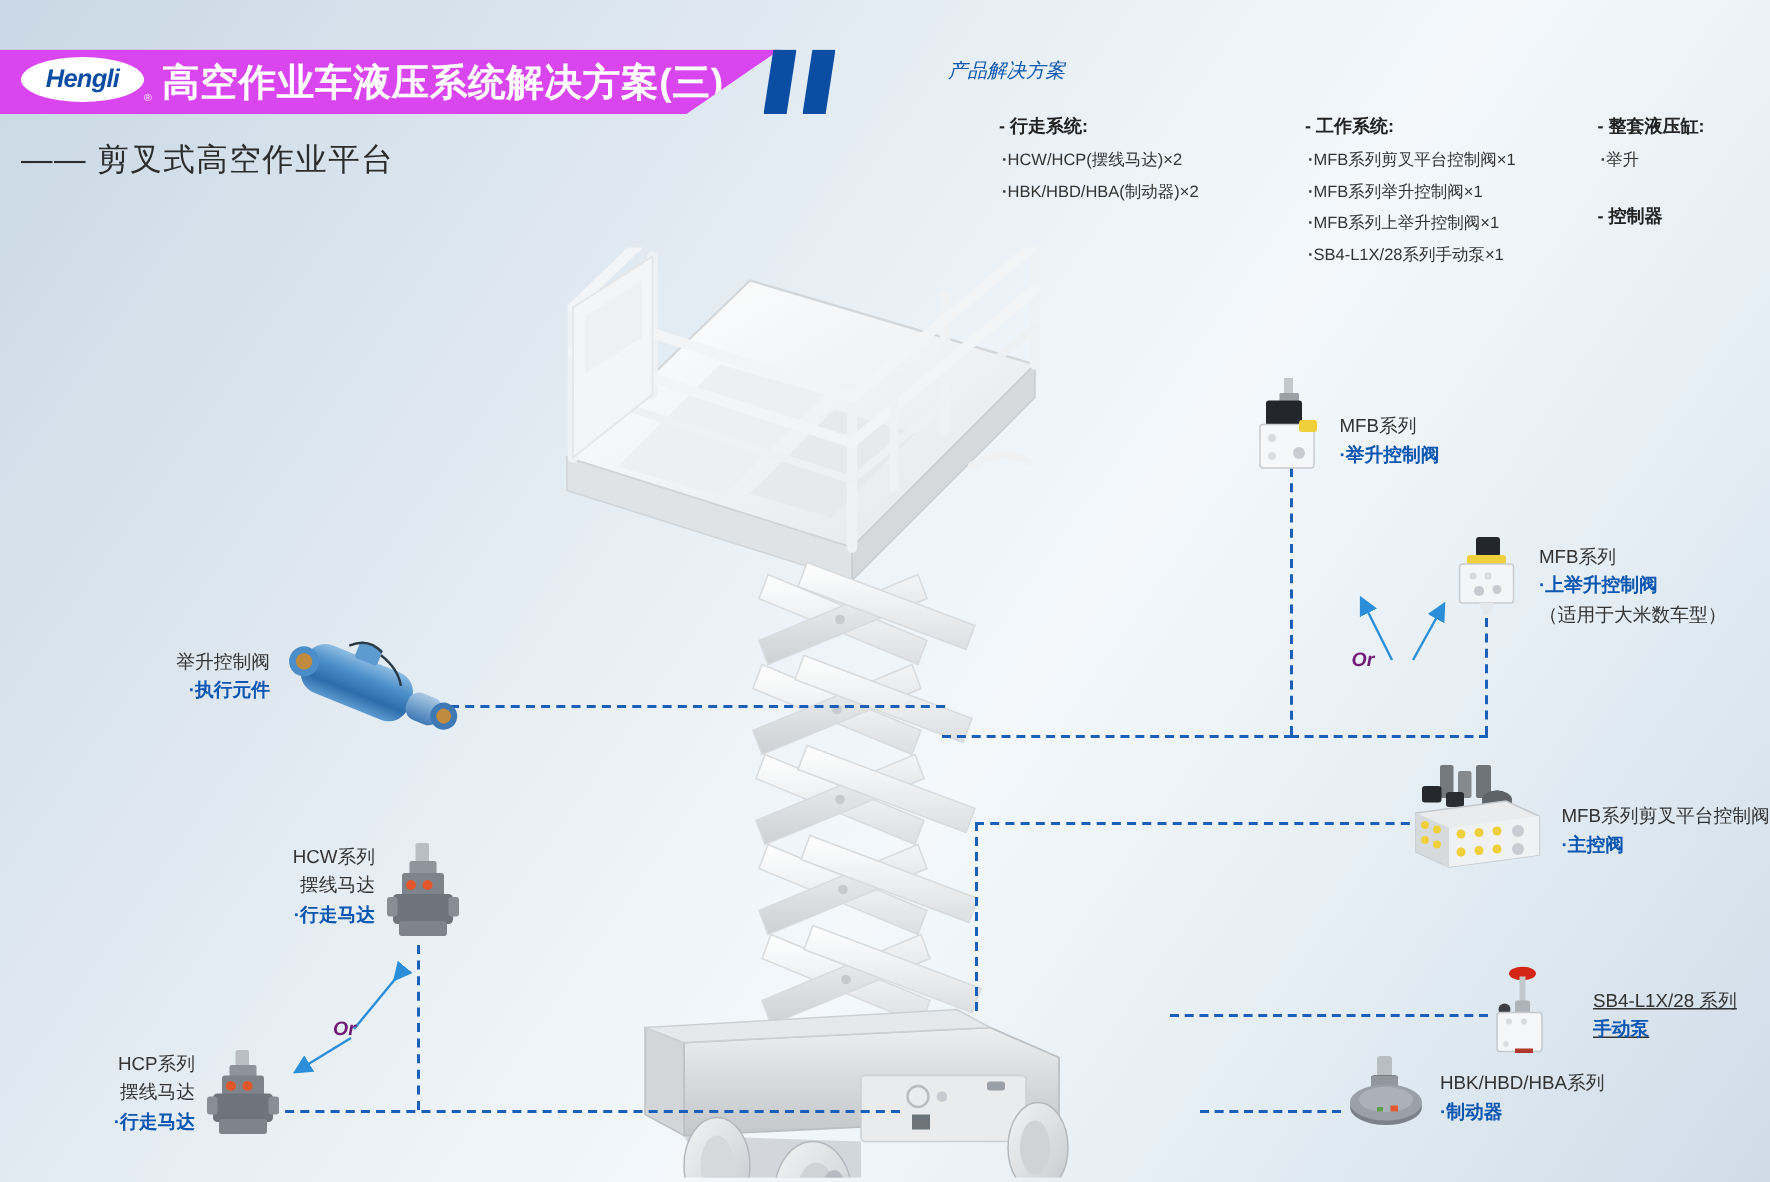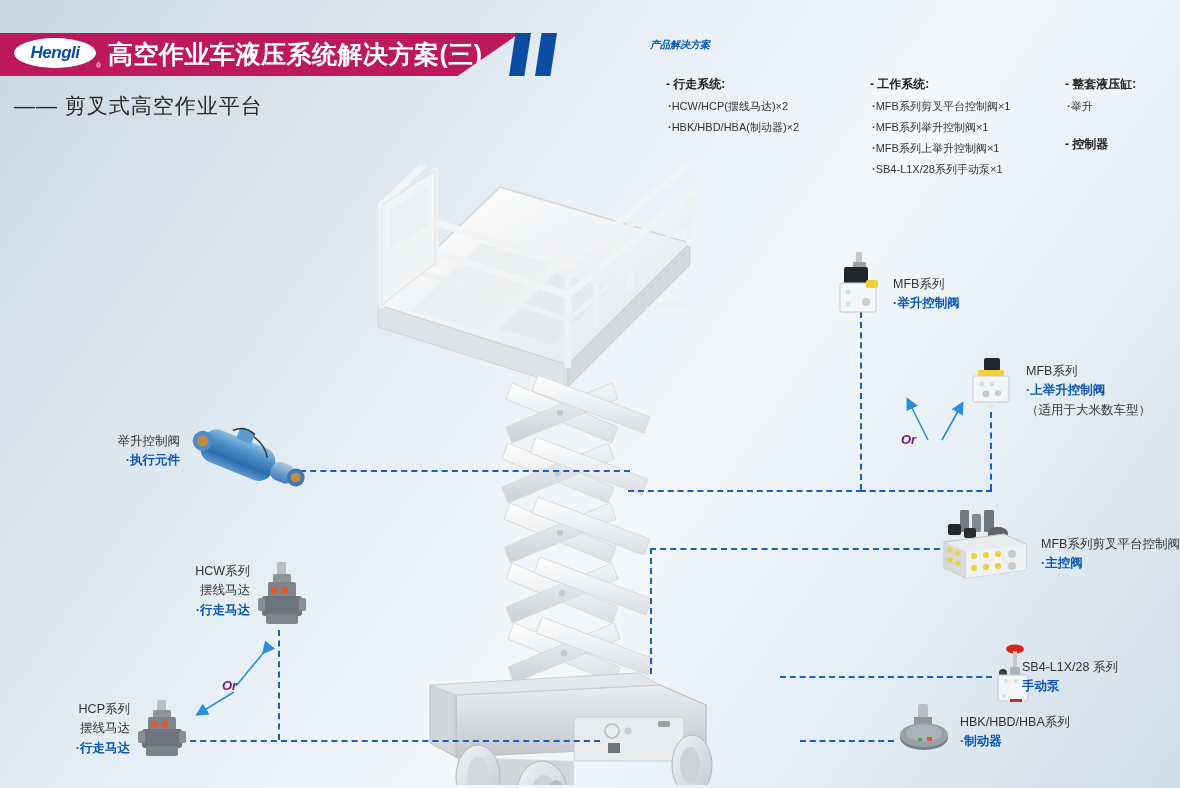--- a/index.html
+++ b/index.html
@@ -7,21 +7,21 @@
     width: 1180px; height: 788px;
     font-family: "Liberation Sans", "DejaVu Sans", sans-serif;
     overflow: hidden; position: relative;
     background: linear-gradient(125deg, #c9d8e4 0%, #d7e2ec 18%, #e9f0f6 42%, #f4f8fb 58%, #e4edf4 78%, #cfdce8 100%);
   }
   #stage { position: absolute; inset: 0; }
 
   
   .banner {
     position: absolute; left: 0; top: 33px; width: 520px; height: 43px;
-    background: #be185d;
+    background: #d946ef;
     clip-path: polygon(0 0, 100% 0, 88% 100%, 0 100%);
     display: flex; align-items: center;
   }
   .banner-title {
     color: #fff; font-size: 25px; font-weight: bold; letter-spacing: .5px;
     margin-left: 108px; white-space: nowrap;
   }
   .logo-ellipse {
     position: absolute; left: 14px; top: 38px;
     width: 82px; height: 30px; border-radius: 50%;
@@ -40,22 +40,22 @@
   }
   .stripe.s1 { left: 509px; }
   .stripe.s2 { left: 535px; }
   .subtitle {
     position: absolute; left: 14px; top: 92px;
     font-size: 21px; color: #2b2b2b; letter-spacing: 1px; white-space: nowrap;
   }
 
   
   .ps-title {
-    position: absolute; left: 650px; top: 38px;
-    font-size: 10px; font-weight: bold; color: #0b56b0; font-style: italic;
+    position: absolute; left: 632px; top: 38px;
+    font-size: 13px; font-weight: normal; color: #0b56b0; font-style: italic;
   }
   .ps-col { position: absolute; font-size: 11px; color: #333; }
   .ps-col .hd { font-weight: bold; font-size: 12px; color: #222; margin-bottom: 6px; white-space: nowrap; }
   .ps-col .li { margin-bottom: 6px; white-space: nowrap; padding-left: 2px; }
   .ps-col .li::before { content: "\00B7 "; font-weight: bold; }
   .ps-col.c1 { left: 666px; top: 76px; }
   .ps-col.c2 { left: 870px; top: 76px; }
   .ps-col.c3 { left: 1065px; top: 76px; }
   .ps-col .hd2 { font-weight: bold; font-size: 12px; color: #222; margin-top: 22px; white-space: nowrap; }
 
@@ -427,21 +427,21 @@
       <rect x="19" y="8" width="4" height="20" fill="#c3c8cd"></rect>
       <rect x="16" y="24" width="10" height="10" rx="1.5" fill="#aeb3b8"></rect>
       <circle cx="9" cy="30" r="4" fill="#3c4045"></circle>
       <rect x="4" y="32" width="30" height="26" rx="2" fill="#f5f6f7" stroke="#c5c9cd"></rect>
       <circle cx="12" cy="38" r="2" fill="#d8dcdf"></circle>
       <circle cx="22" cy="38" r="2" fill="#d8dcdf"></circle>
       <circle cx="10" cy="53" r="1.8" fill="#d8dcdf"></circle>
       <rect x="16" y="56" width="12" height="3" fill="#b03a2a"></rect>
     </svg>
   </div>
-  <div class="lbl" style="left:1022px; top:658px;">
+  <div class="lbl" style="left:1062px; top:658px;text-decoration:underline;">
     <div>SB4-L1X/28 系列</div>
     <div class="blue">手动泵</div>
   </div>
 
   <div class="comp" style="left:896px; top:704px; width:56px; height:54px;">
     <svg width="56" height="54" viewBox="0 0 56 54">
       <rect x="22" y="0" width="10" height="16" rx="2" fill="#b9bec4"></rect>
       <rect x="18" y="13" width="18" height="8" rx="2" fill="#9097 9e"></rect>
       <rect x="18" y="13" width="18" height="8" rx="2" fill="#90979e"></rect>
       <ellipse cx="28" cy="26" rx="15" ry="7" fill="#8e959c"></ellipse>

